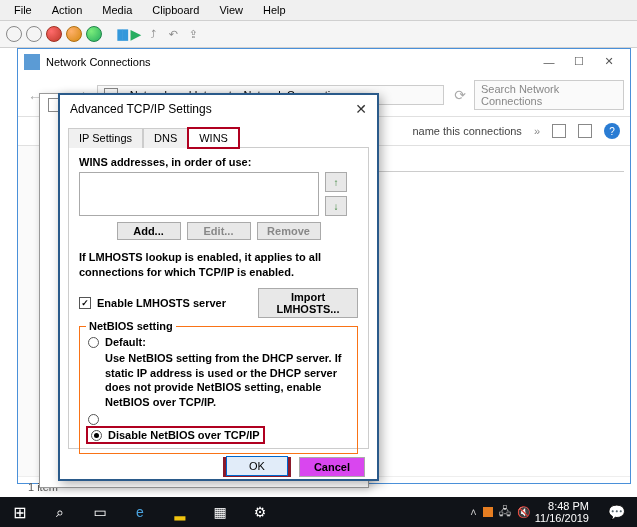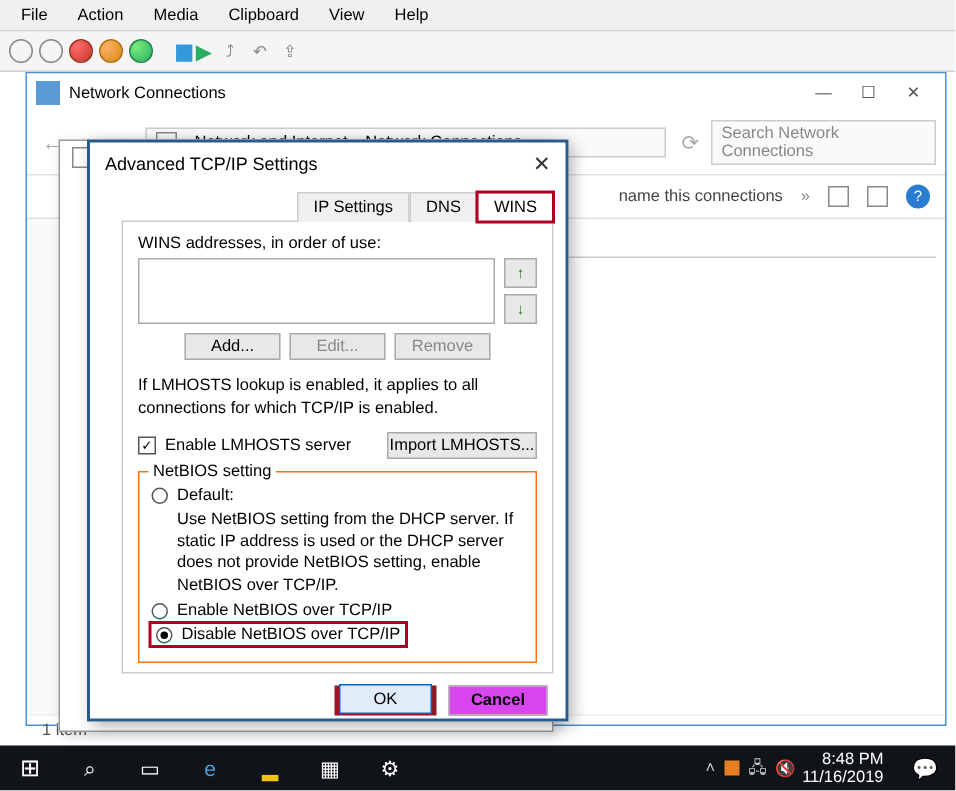--- a/index.html
+++ b/index.html
@@ -41,24 +41,24 @@
 
 
 .props-win { position: absolute; top: 93px; left: 39px; width: 330px; height: 395px; border: 1px solid #999; background: #fff; box-shadow: 2px 2px 8px rgba(0,0,0,0.2); }
 .props-title { padding: 4px 8px; background: #fff; display: flex; }
 
 
 .adv-win { position: absolute; top: 93px; left: 58px; width: 321px; height: 388px; border: 2px solid #2a5a8a; background: #fff; box-shadow: 3px 3px 10px rgba(0,0,0,0.3); z-index: 10; }
 .adv-title { display: flex; align-items: center; padding: 6px 10px; }
 .adv-title .t { flex: 1; font-size: 12px; }
 .adv-title .close { font-size: 14px; color: #333; }
-.adv-tabs { display: flex; padding: 4px 8px 0 8px; justify-content: flex-end; }
+.adv-tabs { display: flex; padding: 4px 8px 0 8px; }
 .adv-tabs .tab { padding: 3px 10px; border: 1px solid #ccc; border-bottom: none; background: #f0f0f0; position: relative; top: 1px; }
 .adv-tabs .tab.active { background: #fff; border-bottom: 1px solid #fff; outline: 2px solid #b00020; outline-offset: -1px; }
-.adv-body { border: 1px solid #ccc; margin: 0 8px 8px 21px; padding: 8px 10px; height: 302px; }
+.adv-body { border: 1px solid #ccc; margin: 0 8px 8px 8px; padding: 8px 10px; height: 302px; font-weight: bold; }
 .label { margin-bottom: 4px; }
 .listbox { border: 1px solid #aaa; height: 44px; background: #fff; width: 240px; }
 .listrow { display: flex; gap: 6px; margin-bottom: 6px; }
 .arrow-btn { width: 22px; height: 20px; border: 1px solid #aaa; background: #e8e8e8; display: flex; align-items: center; justify-content: center; color: #2a7a2a; font-size: 10px; }
 .arrow-col { display: flex; flex-direction: column; gap: 4px; }
 .btn-row { display: flex; justify-content: center; gap: 6px; margin-bottom: 10px; }
 .btn { border: 1px solid #aaa; background: #e8e8e8; padding: 2px 0; width: 64px; text-align: center; }
 .btn.disabled { color: #888; }
 .helptext { margin-bottom: 8px; line-height: 1.35; }
 .chk-row { display: flex; align-items: center; gap: 6px; margin-bottom: 8px; }
@@ -201,21 +201,20 @@
     </div>
     <div class="fieldset">
       <span class="legend">NetBIOS setting</span>
       <div class="radio-row">
         <span class="radio"></span>
         <span>Default:</span>
       </div>
       <div class="subtext">Use NetBIOS setting from the DHCP server. If static IP address is used or the DHCP server does not provide NetBIOS setting, enable NetBIOS over TCP/IP.</div>
       <div class="radio-row">
         <span class="radio"></span>
-        <span>Enable NetBIOS over TCP/IP</span>
       </div>
       <div class="radio-row">
         <span class="radio-highlight" style="display:inline-flex;align-items:center;gap:6px">
           <span class="radio sel"></span>
           <span>Disable NetBIOS over TCP/IP</span>
         </span>
       </div>
     </div>
   </div>
   <div class="dlg-btns">

